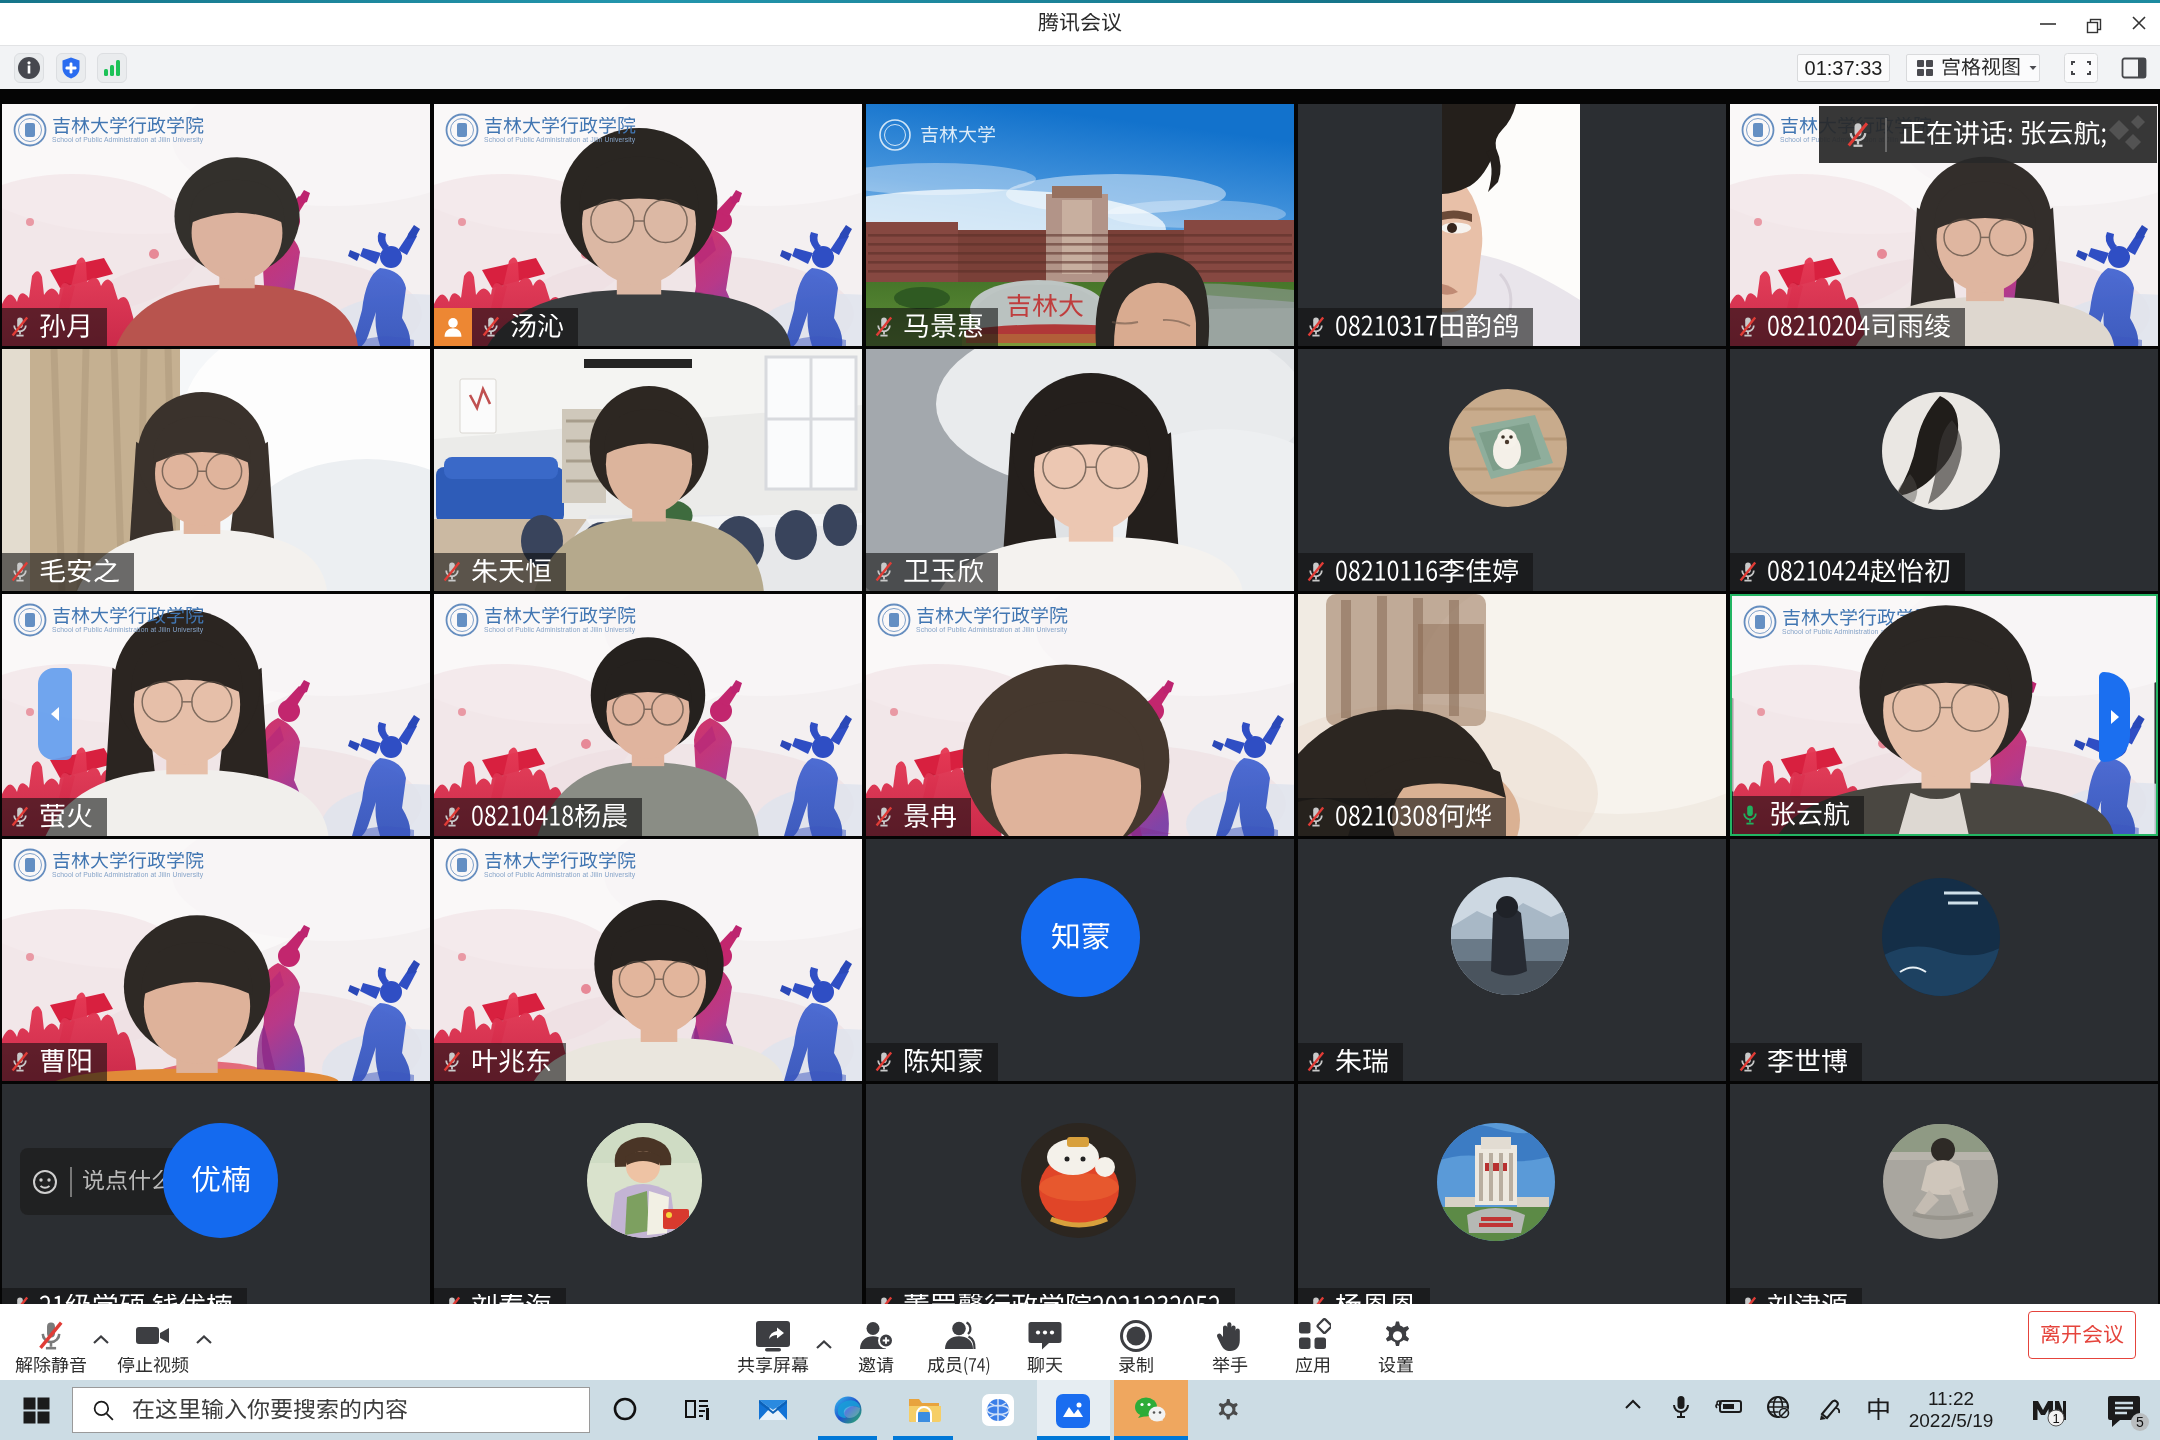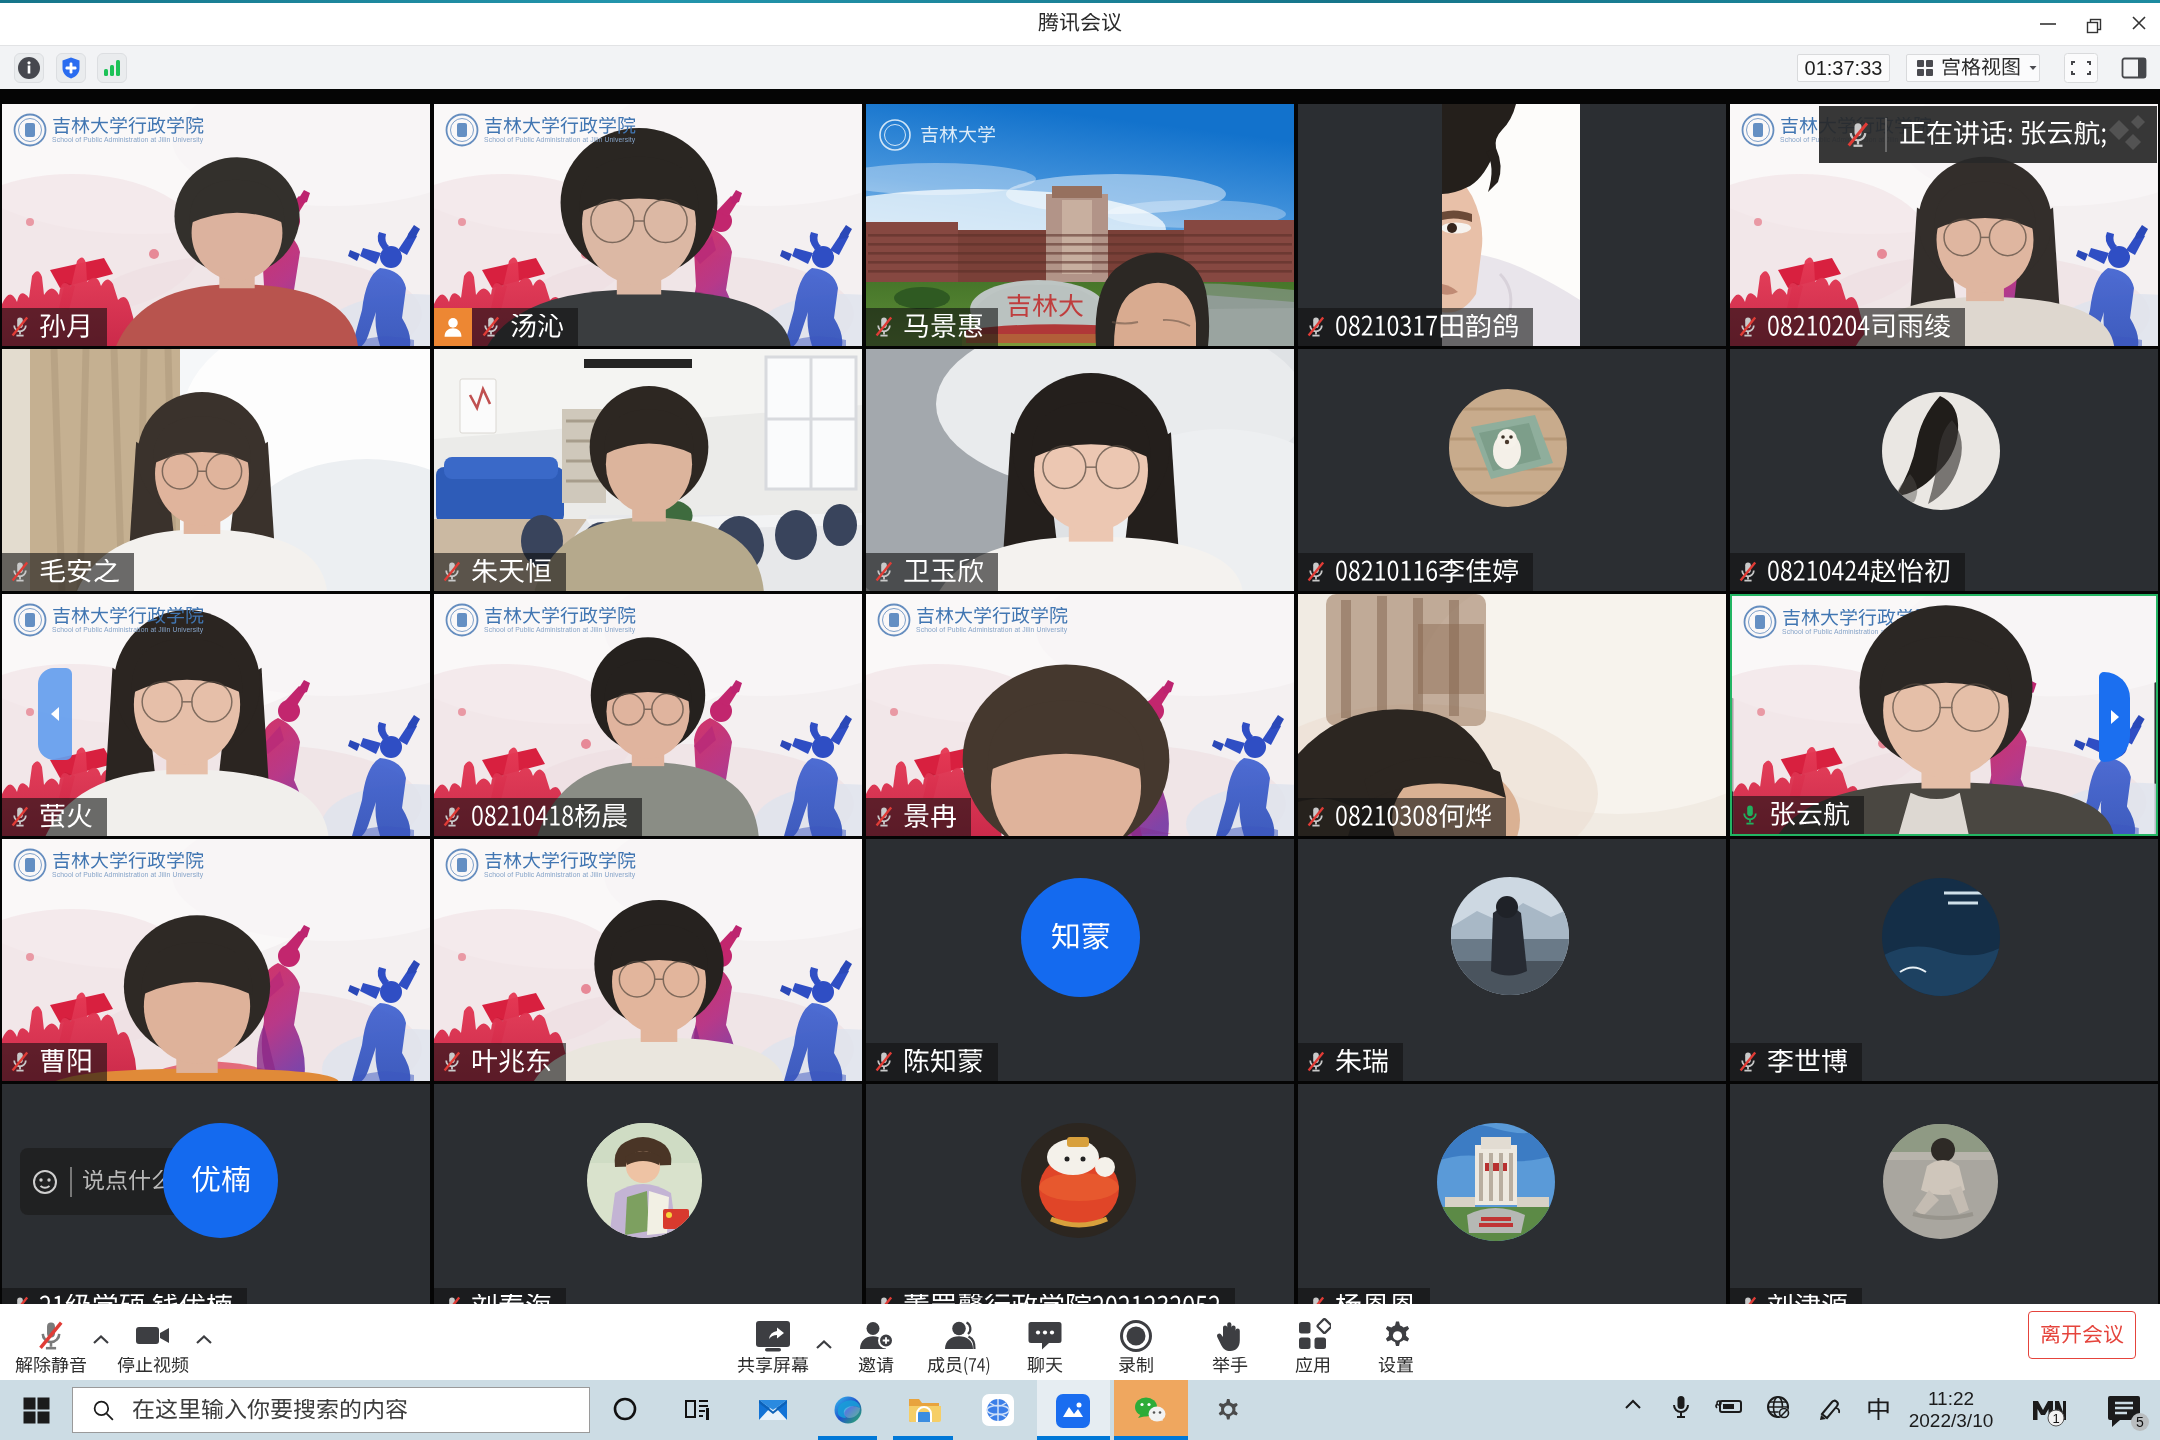--- a/index.html
+++ b/index.html
@@ -1310,21 +1310,21 @@
         <path d="M5 21 l5 4 l-6 1 Z" fill="#1b1b1b"></path>
         <path d="M20 14 q4 1 3 5" stroke="#1b1b1b" stroke-width="1.8" fill="none"></path>
       </svg></div>
     <div class="abs" style="left:1866px;top:1398px">
       <svg width="25" height="25" viewBox="0 -20.0 25 25" style="display:block;">
         <path d="M11.5 -21.0V-16.5H2.4V-4.7H4.3V-6.2H11.5V2.0H13.4V-6.2H20.6V-4.8H22.6V-16.5H13.4V-21.0ZM4.3 -8.1V-14.7H11.5V-8.1ZM20.6 -8.1H13.4V-14.7H20.6Z" fill="#1b1b1b"></path>
       </svg>
     </div>
     <div class="abs" style="left:1908px;top:1388px;width:86px;height:44px;display:flex;flex-direction:column;align-items:center;font-size:19px;color:#1b1b1b;line-height:22px">
       <div>11:22</div>
-      <div>2022/3/10</div>
+      <div>2022/5/19</div>
     </div>
     <div class="abs" style="left:2030px;top:1394px"><svg width="36" height="34" viewBox="0 0 36 34">
         <path d="M3 26 V7 l5 0 l5 9 l5 -9 l5 0 v19 h-4.5 V15 l-3.5 6 h-4 l-3.5 -6 v11 Z" fill="#1b1b1b"></path>
         <path d="M25 7 l4 0 l4 11 l0 -11 l3 0 l0 19 l-4 0 l-4 -11 l0 11 l-3 0 Z" fill="#1b1b1b"></path>
         <circle cx="26" cy="24" r="8" fill="#f2f2f2" stroke="#555" stroke-width="1"></circle>
         <text x="26" y="29" text-anchor="middle" font-size="13" font-family="Liberation Sans" fill="#111">1</text>
       </svg></div>
     <div class="abs" style="left:2106px;top:1394px"><svg width="44" height="38" viewBox="0 0 44 38">
         <path d="M4 2 h28 a2 2 0 0 1 2 2 v20 a2 2 0 0 1 -2 2 h-18 l-8 7 v-7 h-2 a2 2 0 0 1 -2 -2 v-20 a2 2 0 0 1 2 -2 Z" fill="#1b1b1b"></path>
         <path d="M9 9 h18 M9 14 h18 M9 19 h12" stroke="#ccdce4" stroke-width="2.4"></path>

